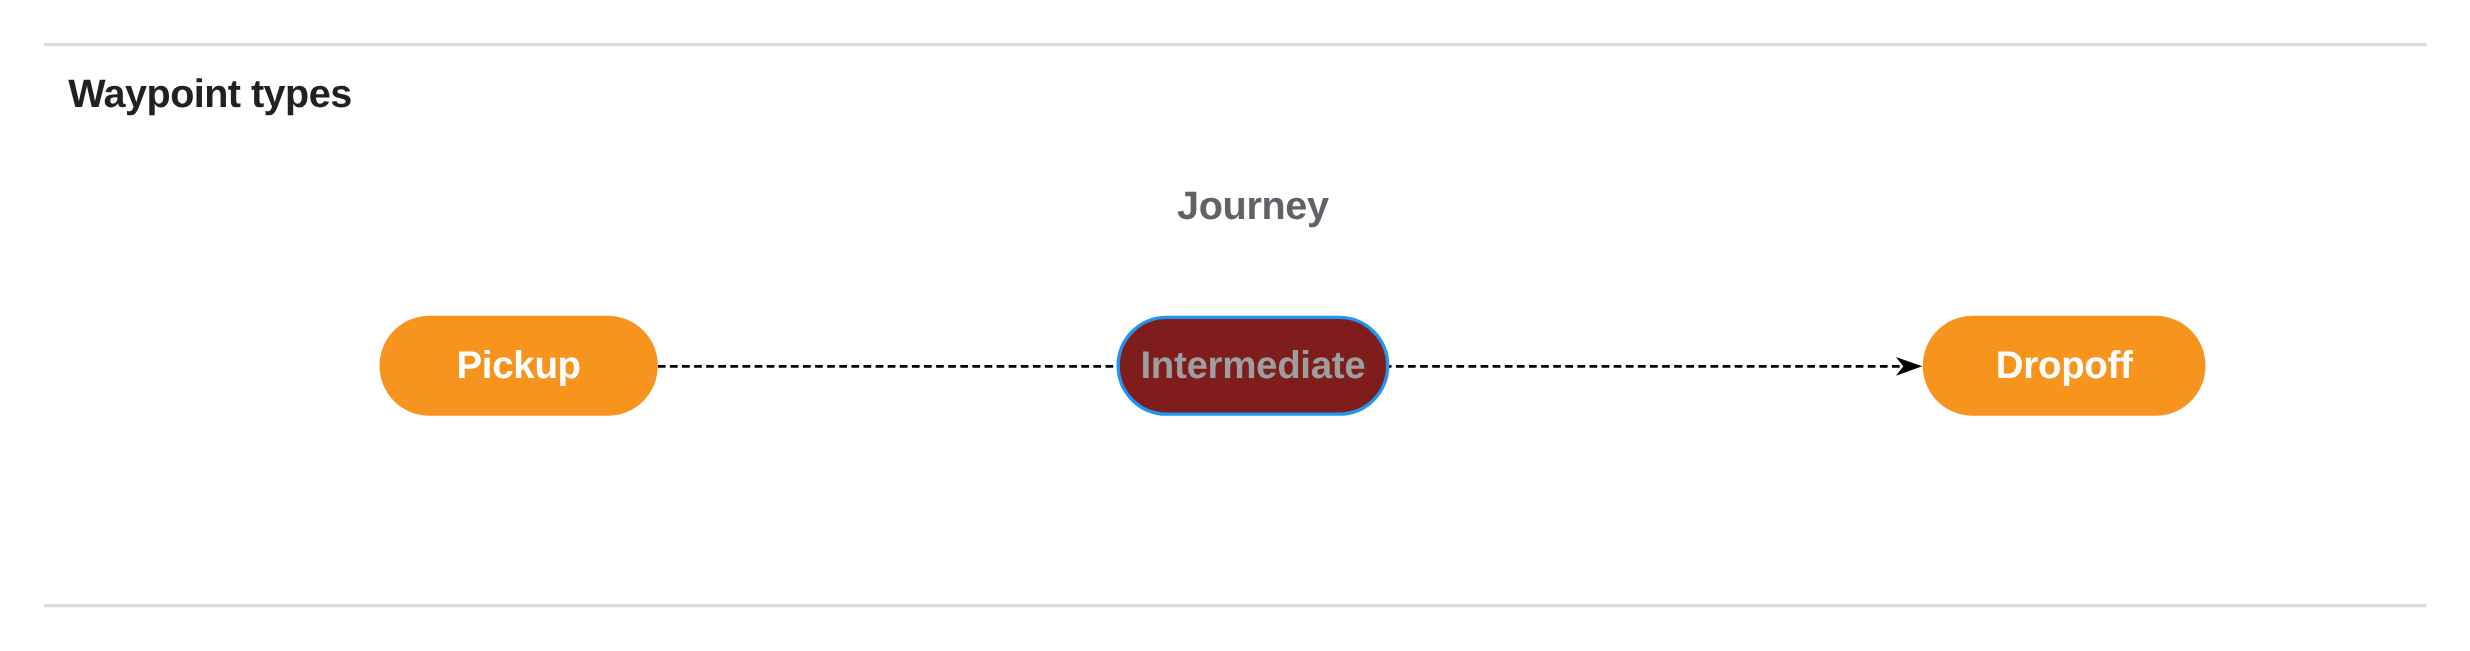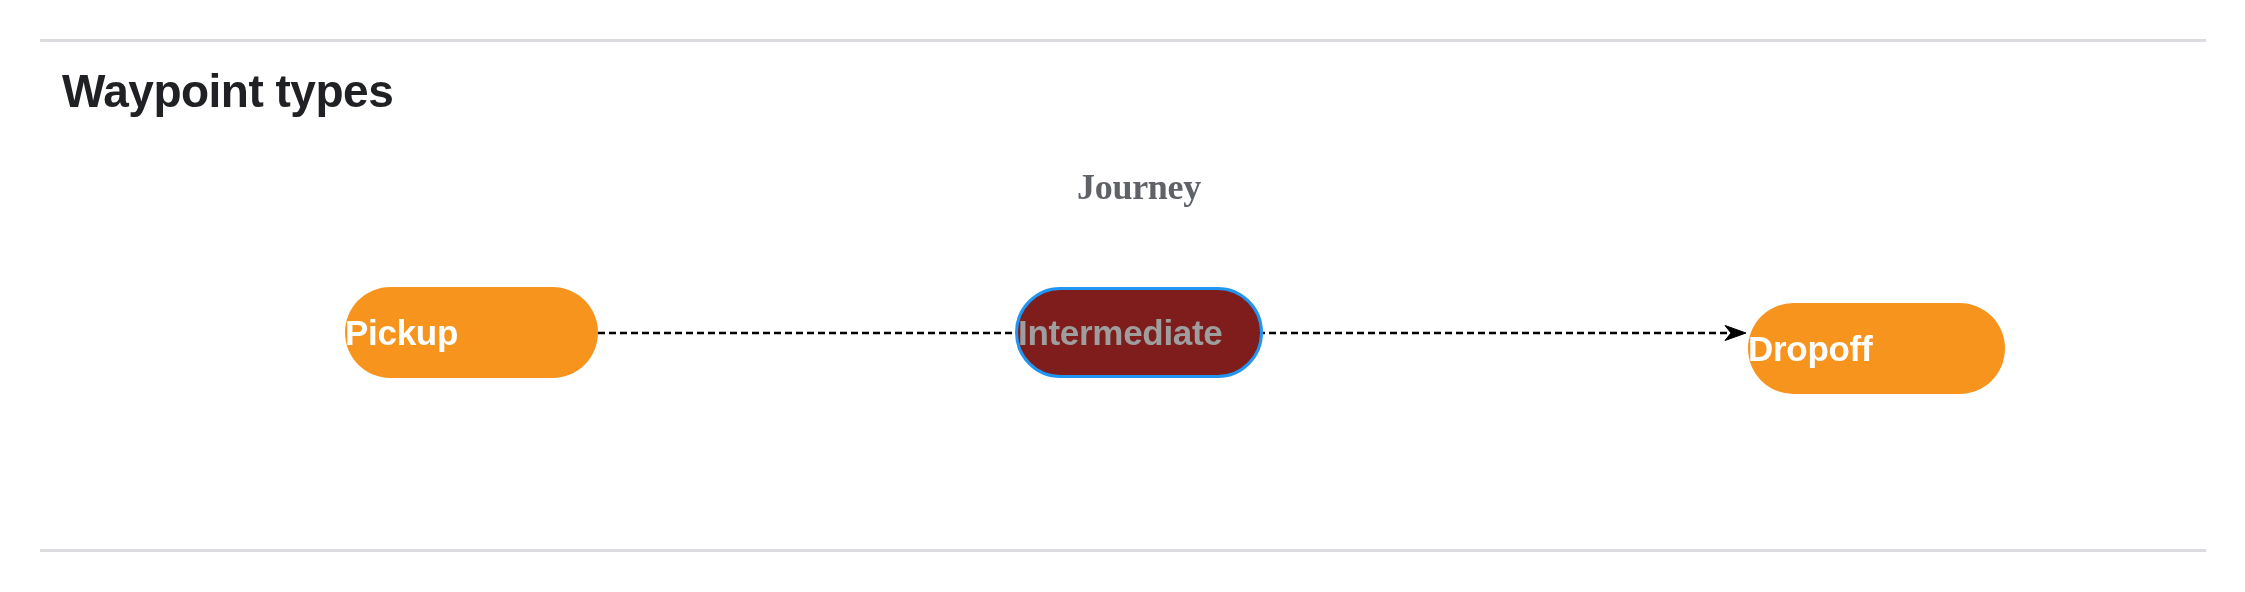--- a/index.html
+++ b/index.html
@@ -23,40 +23,39 @@
     background: var(--divider, #DADCE0);
   }
   .divider.top { top: 39px; }
   .divider.bottom { top: 549px; }
 
   .section-title {
     position: absolute;
     left: 62px;
     top: 64px;
     margin: 0;
-    font-size: 46px;
+    font-size: 36px;
     font-weight: 700;
     letter-spacing: -0.5px;
     color: var(--section-title-text, #202124);
     white-space: nowrap;
   }
 
   .diagram-title {
     position: absolute;
     left: 1015px;
     top: 166px;
     width: 248px;
     text-align: center;
     font-size: 36px;
     font-weight: 700;
     letter-spacing: -0.3px;
     color: var(--diagram-title-text, #5F6368);
     white-space: nowrap;
     z-index: 3;
-    font-family: Liberation Serif, serif;
   }
 
   .edge-layer {
     position: absolute;
     left: 0;
     top: 0;
     width: 2245px;
     height: 592px;
     z-index: 1;
   }
@@ -71,39 +70,40 @@
     stroke-width: 1;
   }
 
   .node {
     position: absolute;
     top: 287px;
     height: 91px;
     border-radius: 46px;
     display: flex;
     align-items: center;
+    justify-content: center;
     box-sizing: border-box;
     font-size: 35px;
     font-weight: 700;
     letter-spacing: -0.3px;
     white-space: nowrap;
     z-index: 2;
   }
   .node.endpoint {
     background: var(--endpoint-fill, #F7941E);
     color: var(--endpoint-text, #ffffff);
   }
   .node.via {
     background: #7f1d1d;
     border: 3.5px solid var(--via-border, #2095F2);
     color: var(--via-text, #9E9E9E);
   }
   .node.pickup  { left: 345px;  width: 253px; }
   .node.intermediate { left: 1015px; width: 248px; }
-  .node.dropoff { left: 1748px; width: 257px; margin-top: 16px; }
+  .node.dropoff { left: 1748px; width: 257px; }
 </style>
 </head>
 <body>
 
 <div class="canvas">
 
   <div class="divider top"></div>
 
   <h2 class="section-title">Waypoint types</h2>
 

